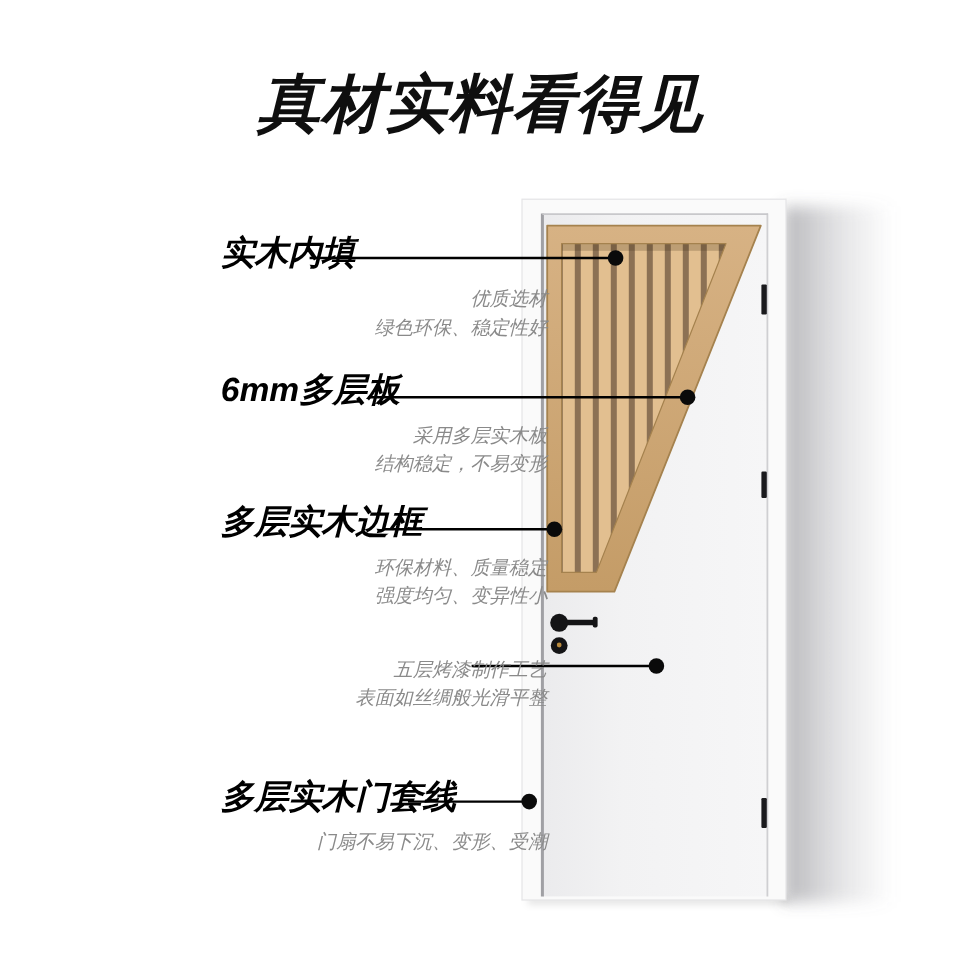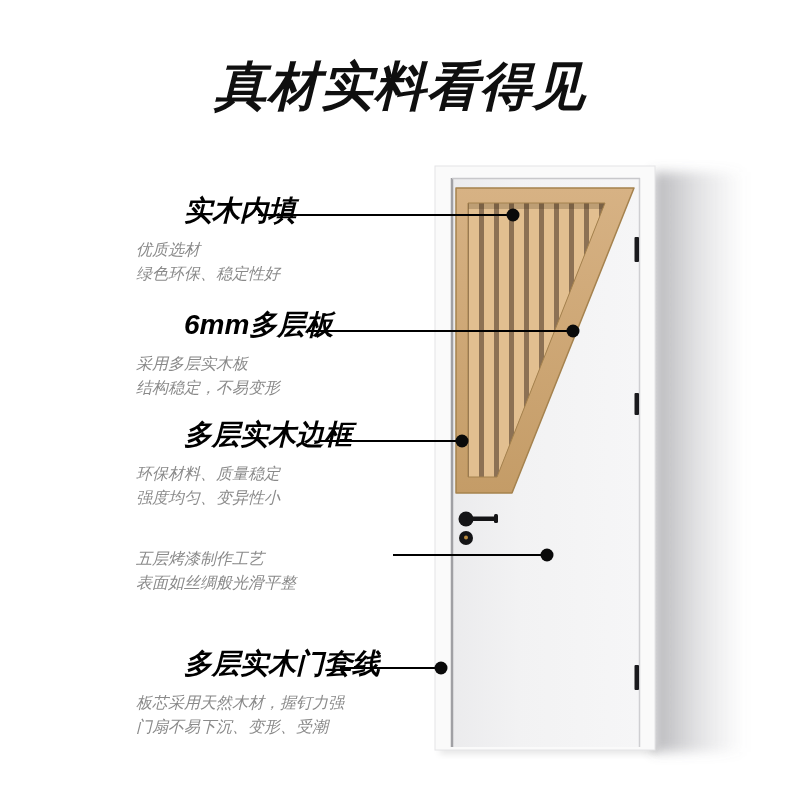--- a/index.html
+++ b/index.html
@@ -13,21 +13,21 @@
     position:absolute;top:52px;left:50%;transform:translateX(-50%);
     margin:0;font-size:52px;font-weight:900;color:#0f0f0f;
     letter-spacing:1px;white-space:nowrap;
   }
   .feature{position:absolute;left:136px;width:320px;}
   .feat-heading{
     font-size:28px;font-weight:700;color:#000000;line-height:30px;
     white-space:nowrap;
     margin-left:48px;
   }
-  .feat-sub{margin-top:12px;}
+  .feat-sub{margin-top:12px;text-align:right;}
   .feat-sub div{
     font-size:16px;color:#8a8a8a;line-height:24px;white-space:nowrap;
   }
 </style>
 </head>
 <body>
 
 <div class="stage">
 
   <svg class="art" width="800" height="800" viewBox="0 0 800 800">
@@ -147,18 +147,17 @@
   <div class="feature" style="top:535px">
     <div class="feat-sub">
       <div>五层烤漆制作工艺</div>
       <div>表面如丝绸般光滑平整</div>
     </div>
   </div>
 
   <div class="feature" style="top:649px">
     <div class="feat-heading">多层实木门套线</div>
     <div class="feat-sub">
-      <div>板芯采用天然木材，握钉力强</div>
       <div>门扇不易下沉、变形、受潮</div>
     </div>
   </div>
 
 </div>
 
 </body></html>

